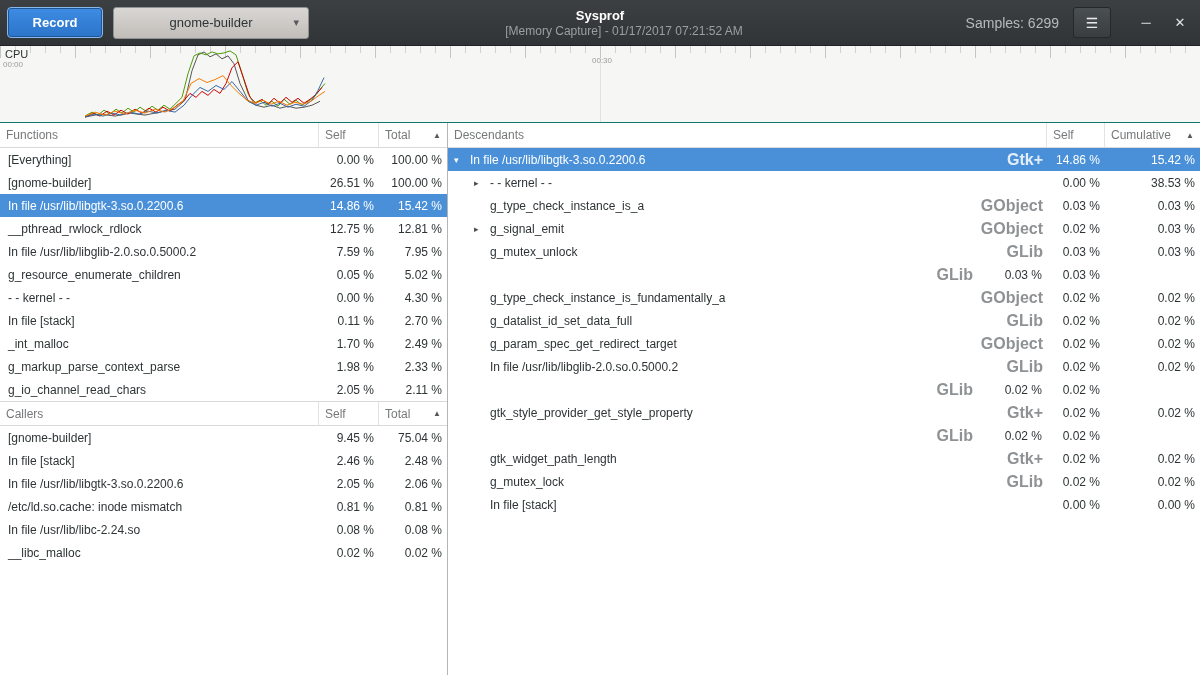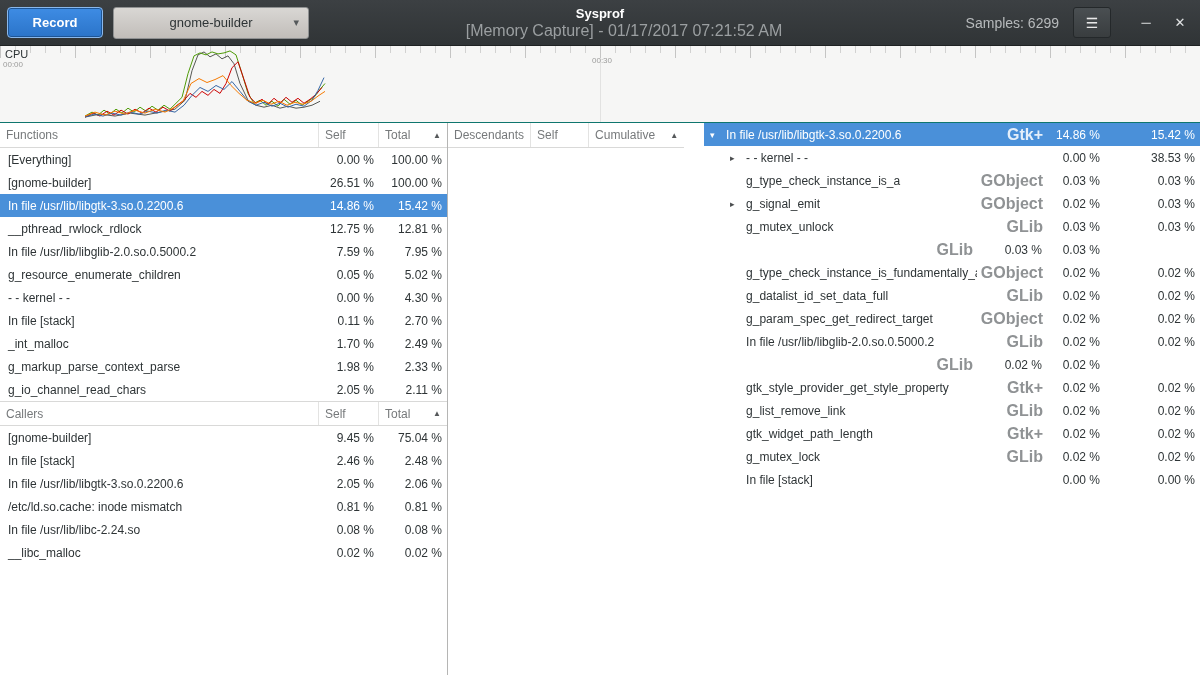--- a/index.html
+++ b/index.html
@@ -21,21 +21,21 @@
   }
   .process-dropdown{
     height:32px; width:196px; border-radius:3px; position:relative;
     border:1px solid #8f9192; background:linear-gradient(#d9d7d4,#c1bdb9);
     color:#2e3436; font-size:13px;
     display:flex; align-items:center; justify-content:center;
   }
   .dd-arrow{ position:absolute; right:9px; color:#565a5c; font-size:11px; }
   .title-block{ position:absolute; left:50%; top:50%; transform:translate(-50%,-50%); text-align:center; white-space:nowrap; }
   .title{ color:#ffffff; font-size:13px; font-weight:700; }
-  .subtitle{ color:#9b9fa1; font-size:16px; margin-top:1px;margin-left:48px; }
+  .subtitle{ color:#9b9fa1; font-size:12px; margin-top:1px;margin-left:48px; }
   .header-right{ margin-left:auto; display:flex; align-items:center; }
   .samples{ color:#b7babc; font-size:14px; margin-right:14px; }
   .menu-btn{
     width:38px; height:31px; border-radius:3px; border:1px solid #24282a;
     background:linear-gradient(#4a4f52,#393d3f); color:#e8e8e8; font-size:14px;
     display:flex; align-items:center; justify-content:center; margin-right:14px;
   }
   .win-btn{
     width:26px; height:26px; background:none; border:none; color:#dfe1e2; font-size:13px;
     display:flex; align-items:center; justify-content:center; margin-left:8px;
@@ -53,21 +53,21 @@
   }
   .cpu-graph svg{ position:absolute; inset:0; width:100%; height:100%; z-index:2; }
   .center-line{ position:absolute; left:600px; top:0; bottom:0; width:1px; background:#e2e2e1; }
   .cpu-label{ position:absolute; top:2px; left:5px; font-size:11px; color:#2e3436; z-index:3; }
   .t0{ position:absolute; top:14px; left:3px; font-size:8px; color:#9c9c9b; z-index:3; }
   .tmid{ position:absolute; top:10px; left:592px; font-size:8px; color:#9c9c9b; z-index:3; }
 
   
   .main{ display:flex; height:552px; background:#fff; }
   .left-panel{ width:448px; border-right:1px solid #b5b5b4; display:flex; flex-direction:column; }
-  .right-panel{ flex:1; display:flex; flex-direction:row; min-width:0;gap:20px; }
+  .right-panel{ flex:1; display:flex; flex-direction:column; min-width:0; }
 
   
   .thead{
     display:grid; height:25px; flex:none; background:#ffffff;
     border-bottom:1px solid #d9d9d8; color:#76797b; font-size:12px;
   }
   .lt{ grid-template-columns:1fr 60px 68px; }
   .dt{ grid-template-columns:1fr 70px 58px 95px; }
   .thead.dt .th.name{ grid-column:span 2; }
   .th{ display:flex; align-items:center; padding:0 6px; border-right:1px solid #e3e3e2; overflow:hidden; white-space:nowrap; }
@@ -396,24 +396,20 @@
           <div class="row dt">
             <div class="cell name" style="padding-left: 26px;">
               <span class="exp"></span>
               <span>gtk_style_provider_get_style_property</span>
             </div>
             <div class="cell cat">Gtk+</div>
             <div class="cell num">0.02 %</div>
             <div class="cell num">0.02 %</div>
           </div>
           <div class="row dt">
-            <div class="cell name" style="padding-left: 26px;">
-              <span class="exp"></span>
-              <span>g_list_remove_link</span>
-            </div>
             <div class="cell cat">GLib</div>
             <div class="cell num">0.02 %</div>
             <div class="cell num">0.02 %</div>
           </div>
           <div class="row dt">
             <div class="cell name" style="padding-left: 26px;">
               <span class="exp"></span>
               <span>gtk_widget_path_length</span>
             </div>
             <div class="cell cat">Gtk+</div>

